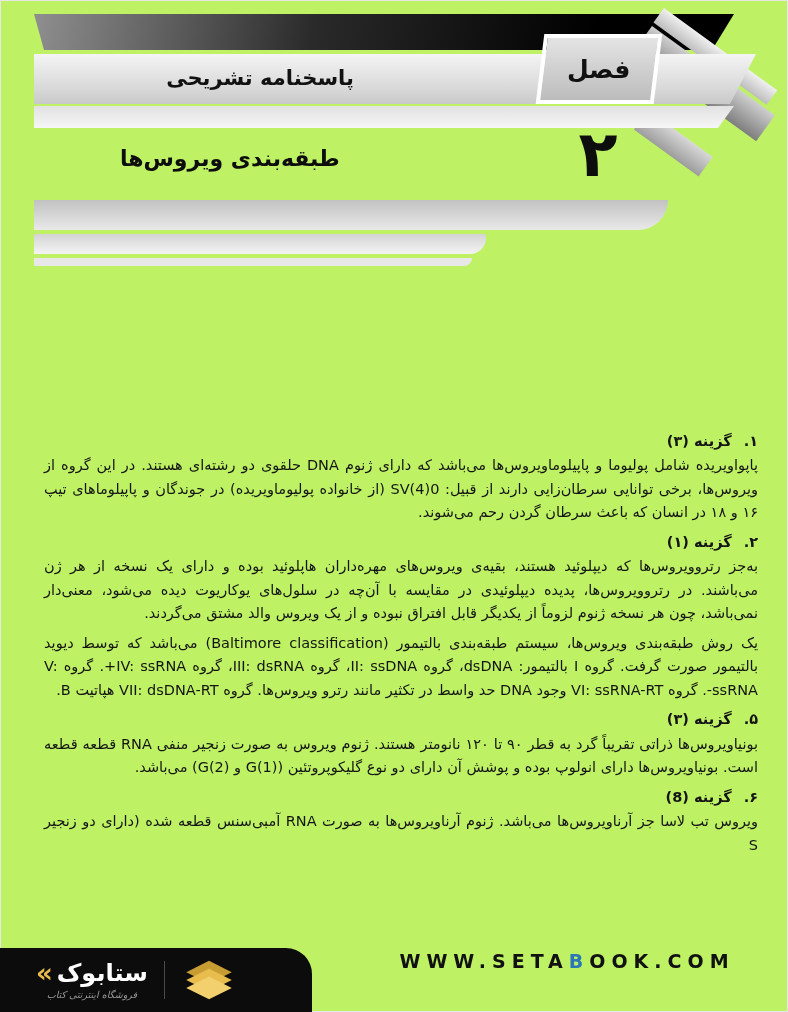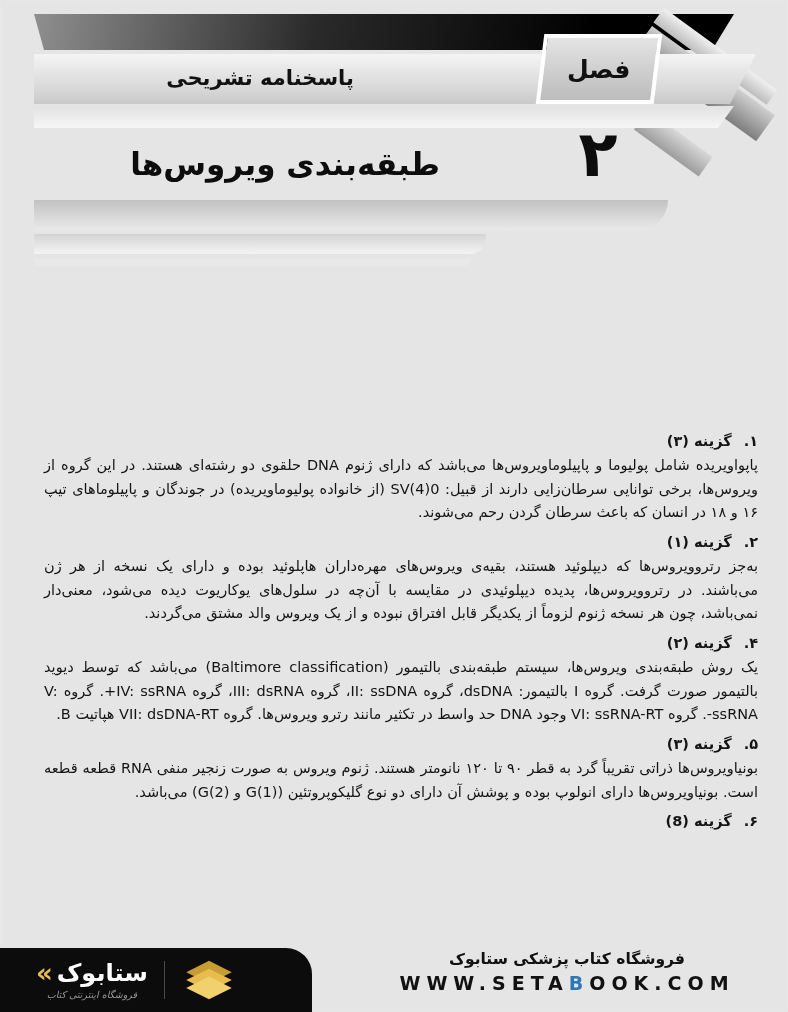--- a/index.html
+++ b/index.html
@@ -1,16 +1,16 @@
 <!DOCTYPE html>
 <html lang="fa"><head>
 <meta charset="utf-8">
 <style>
   html,body{margin:0;padding:0;background:#fff;}
-  .page{position:relative;width:788px;height:1012px;background:#e5e5e5;overflow:hidden;
+  .page{position:relative;width:788px;height:1012px;background:#bef264;overflow:hidden;
         font-family:"DejaVu Sans",sans-serif;box-shadow:inset 0 0 0 1px #e7e7e7;}
 
   
   .hdr{position:absolute;top:0;left:0;width:788px;height:290px;}
   .hdr > div{position:absolute;}
   .ribbon-top{left:34px;top:14px;width:700px;height:36px;
     background:linear-gradient(100deg,#8f8f8f 0%,#2a2a2a 40%,#000 80%);
     clip-path:polygon(0 0,100% 0,calc(100% - 22px) 100%,10px 100%);}
   .fold-a{left:664px;top:8px;width:140px;height:18px;z-index:1;
     background:linear-gradient(180deg,#f0f0f0,#bdbdbd);
@@ -32,22 +32,22 @@
   .band-d{left:34px;top:234px;width:452px;height:20px;
     background:linear-gradient(180deg,#d4d4d4,#f4f4f4);border-radius:0 0 16px 0;}
   .band-e{left:34px;top:258px;width:438px;height:8px;background:#e8e8e8;border-radius:0 0 10px 0;}
 
   .answer-label{left:120px;top:66px;width:280px;z-index:4;text-align:center;direction:rtl;
     font-size:21px;font-weight:bold;color:#111;}
   .chapter-box{left:540px;top:34px;width:118px;height:70px;z-index:6;box-sizing:border-box;
     background:linear-gradient(180deg,#e4e4e4,#bcbcbc);border:4px solid #fff;
     transform:skewX(-7deg);display:flex;align-items:center;justify-content:center;}
   .chapter-box span{transform:skewX(7deg);font-size:25px;font-weight:bold;color:#111;}
-  .page-title{left:120px;top:146px;width:330px;z-index:6;text-align:center;direction:rtl;
-    font-size:31px;font-weight:bold;color:#0d0d0d;}
+  .page-title{left:120px;top:146px;width:330px;z-index:6;text-align:left;direction:rtl;
+    font-size:22px;font-weight:bold;color:#0d0d0d;}
   .chapter-number{left:538px;top:122px;width:120px;z-index:6;text-align:center;
     font-size:64px;line-height:1;font-weight:bold;color:#0d0d0d;}
 
   
   .body{position:absolute;top:430px;right:30px;left:44px;direction:rtl;text-align:justify;
     font-size:14.5px;line-height:1.62;color:#141414;}
   .item{margin-bottom:6px;}
   .item-head{font-weight:bold;margin-bottom:1px;}
   .item-head .num{display:inline-block;margin-left:12px;}
   .item-text{}
@@ -106,37 +106,35 @@
 
     <div class="item">
       <div class="item-head">
         <span class="num">۲.</span><span>گزینه (۱)</span>
       </div>
       <div class="item-text">به‌جز رتروویروس‌ها که دیپلوئید هستند، بقیه‌ی ویروس‌های مهره‌داران هاپلوئید بوده و دارای یک نسخه از هر ژن می‌باشند. در رتروویروس‌ها، پدیده دیپلوئیدی در مقایسه با آن‌چه در سلول‌های یوکاریوت دیده می‌شود، معنی‌دار نمی‌باشد، چون هر نسخه ژنوم لزوماً از یکدیگر قابل افتراق نبوده و از یک ویروس والد مشتق می‌گردند.</div>
     </div>
 
 
     <div class="item">
-      <div class="item-head">
-        <span class="num">۴.</span><span>گزینه (۲)</span>
-      </div>
       <div class="item-text">یک روش طبقه‌بندی ویروس‌ها، سیستم طبقه‌بندی بالتیمور (Baltimore classification) می‌باشد که توسط دیوید بالتیمور صورت گرفت. گروه I بالتیمور: dsDNA، گروه II: ssDNA، گروه III: dsRNA، گروه IV: ssRNA+. گروه V: ssRNA-. گروه VI: ssRNA-RT وجود DNA حد واسط در تکثیر مانند رترو ویروس‌ها. گروه VII: dsDNA-RT هپاتیت B.</div>
     </div>
 
     <div class="item">
       <div class="item-head">
         <span class="num">۵.</span><span>گزینه (۳)</span>
       </div>
       <div class="item-text">بونیاویروس‌ها ذراتی تقریباً گرد به قطر ۹۰ تا ۱۲۰ نانومتر هستند. ژنوم ویروس به صورت زنجیر منفی RNA قطعه قطعه است. بونیاویروس‌ها دارای انولوپ بوده و پوشش آن دارای دو نوع گلیکوپروتئین (G(1) و G(2)) می‌باشد.</div>
     </div>
 
     <div class="item">
       <div class="item-head">
         <span class="num">۶.</span><span>گزینه (8)</span>
       </div>
+      <div class="item-text">ویروس تب لاسا جز آرناویروس‌ها می‌باشد. ژنوم آرناویروس‌ها به صورت RNA آمبی‌سنس قطعه شده (دارای دو زنجیر S</div>
     </div>
 
   </div>
 
   <div class="footer-black">
     <div class="logo-block">
       <div class="logo-row">
         <span class="guillemet">«</span>
         <span class="logo-fa">ستابوک</span>
       </div>
@@ -146,19 +144,18 @@
     <div class="emblem">
       <svg width="56" height="40" viewBox="0 0 64 44" aria-hidden="true">
         <path d="M32 0 L58 13 L32 26 L6 13 Z" fill="#c79d33"></path>
         <path d="M32 9 L58 22 L32 35 L6 22 Z" fill="#e8bd4e"></path>
         <path d="M32 18 L58 31 L32 44 L6 31 Z" fill="#f3d06e"></path>
       </svg>
     </div>
   </div>
 
   <div class="footer-right">
-    <div class="store-title">فروشگاه کتاب پزشکی ستابوک</div>
     <div class="url">
       <span>WWW.SETA</span><span class="accent">B</span><span>OOK.COM</span>
     </div>
   </div>
 
 </div>
 
 </body></html>

